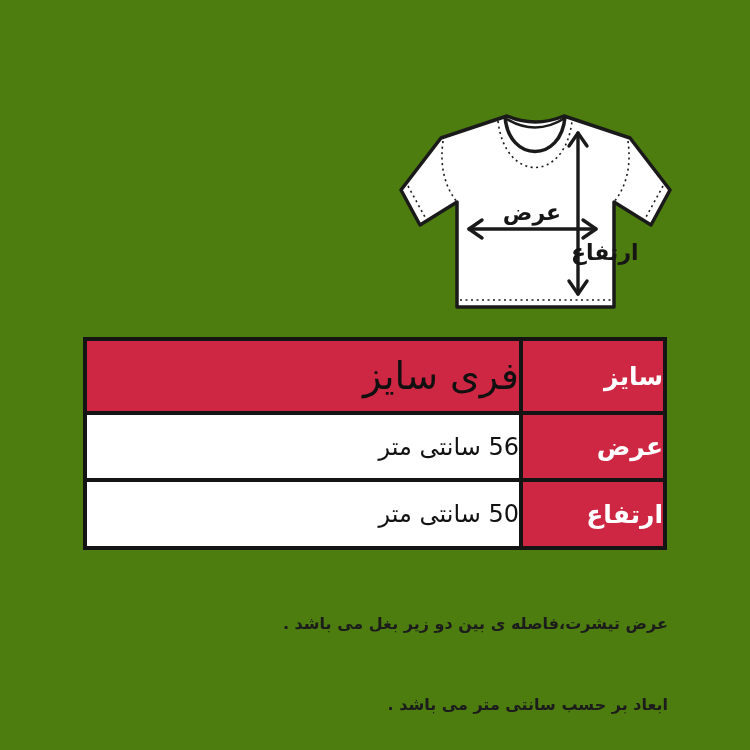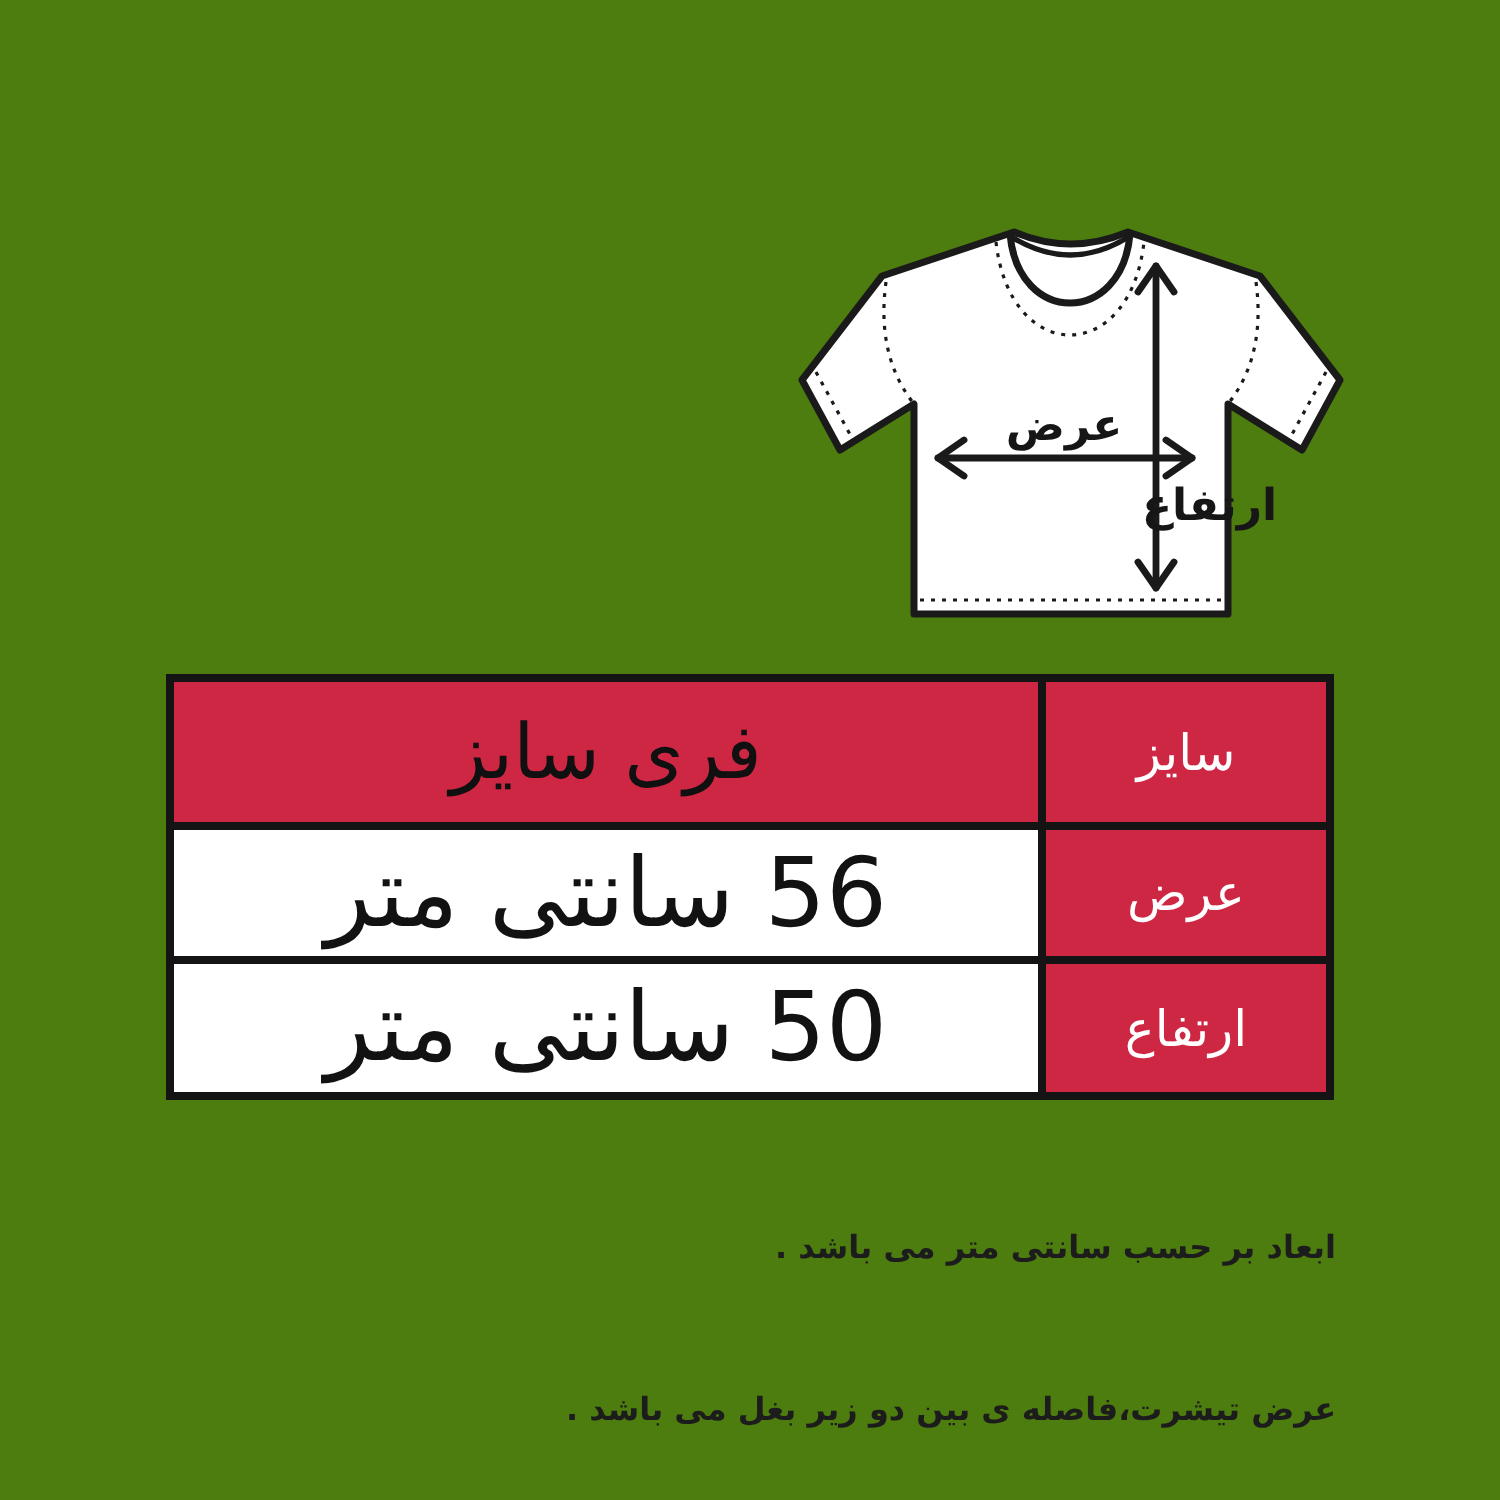--- a/index.html
+++ b/index.html
@@ -19,31 +19,31 @@
     font-size:27px;font-weight:700;color:#161616;
     line-height:38px;letter-spacing:0;
   }
   
   .size-table{
     position:absolute;left:83px;top:337px;width:584px;
     border-collapse:collapse;direction:rtl;table-layout:fixed;
   }
   .size-table th,.size-table td{
     border:4px solid #141414;
-    text-align:center;vertical-align:middle;
+    text-align:right;vertical-align:middle;
     padding:0;
   }
   .size-table th{
     width:140px;
     background:#CE2744;color:#ffffff;
-    font-size:25px;font-weight:400;
+    font-size:25px;font-weight:700;
   }
   .size-table td{
     background:#ffffff;color:#121212;
-    font-size:48px;font-weight:400;
+    font-size:24px;font-weight:400;
   }
   .size-table tr.r1{height:74px;}
   .size-table tr.r2{height:67px;}
   .size-table tr.r3{height:68px;}
   .size-table tr.r1 td{background:#CE2744;color:#101010;font-size:38px;}
   
   .notes{
     position:absolute;right:82px;top:556px;
     direction:rtl;text-align:right;
     color:#1c1c1c;font-size:16px;font-weight:700;line-height:27px;
@@ -103,18 +103,18 @@
         <td>56 سانتی متر</td>
       </tr>
       <tr class="r3">
         <th>ارتفاع</th>
         <td>50 سانتی متر</td>
       </tr>
     </tbody>
   </table>
 
   <div class="notes">
+    <div>عرض تیشرت،فاصله ی بین دو زیر بغل می باشد .</div>
     <div>ابعاد بر حسب سانتی متر می باشد .</div>
-    <div>عرض تیشرت،فاصله ی بین دو زیر بغل می باشد .</div>
     
   </div>
 
 </div>
 
 </body></html>

